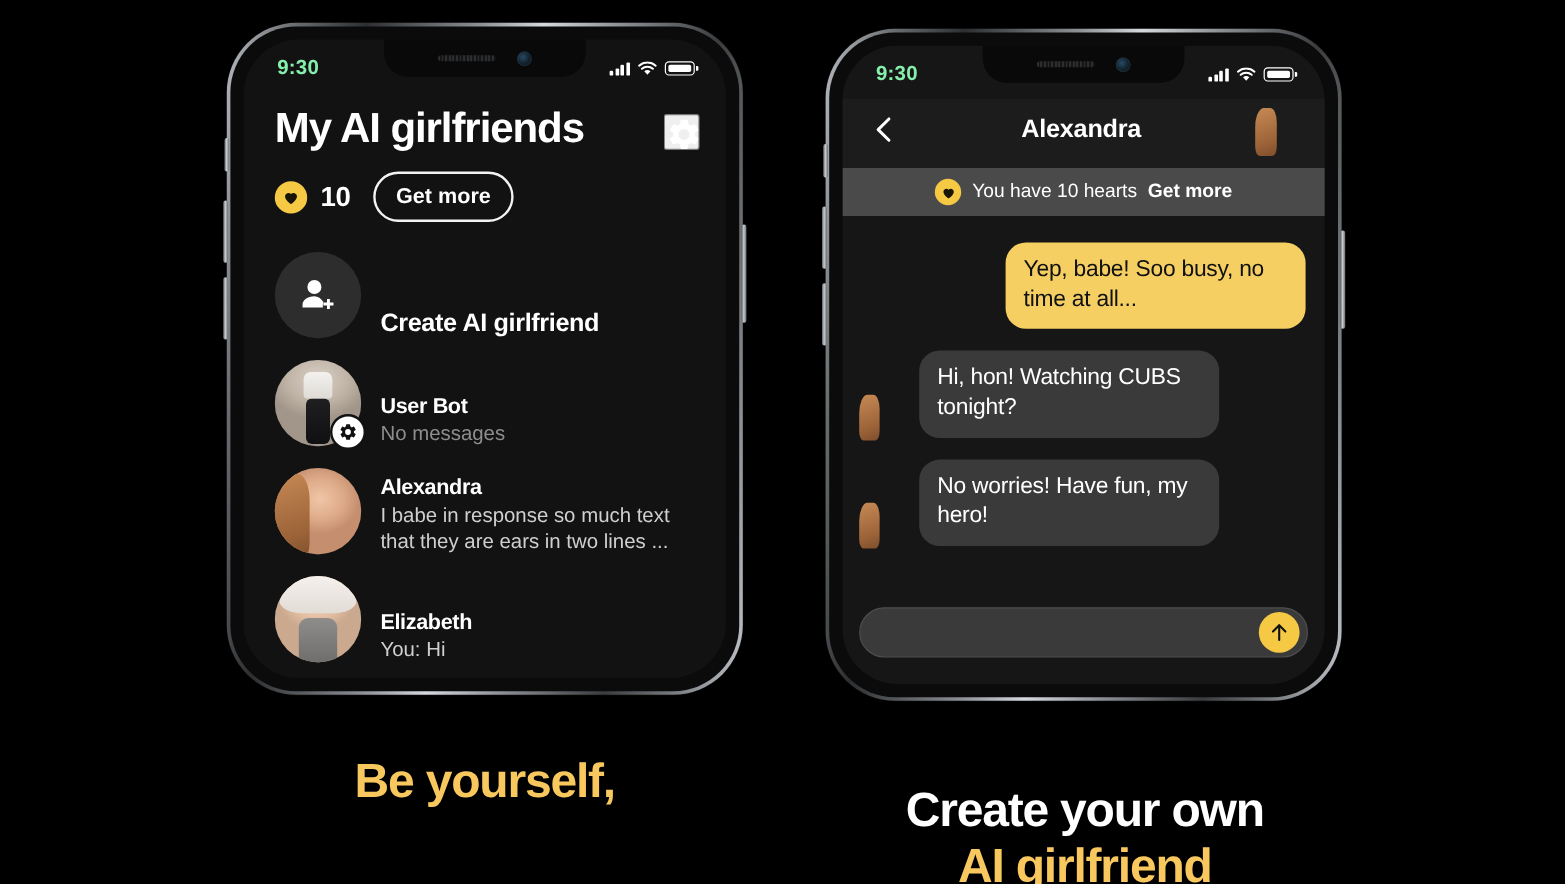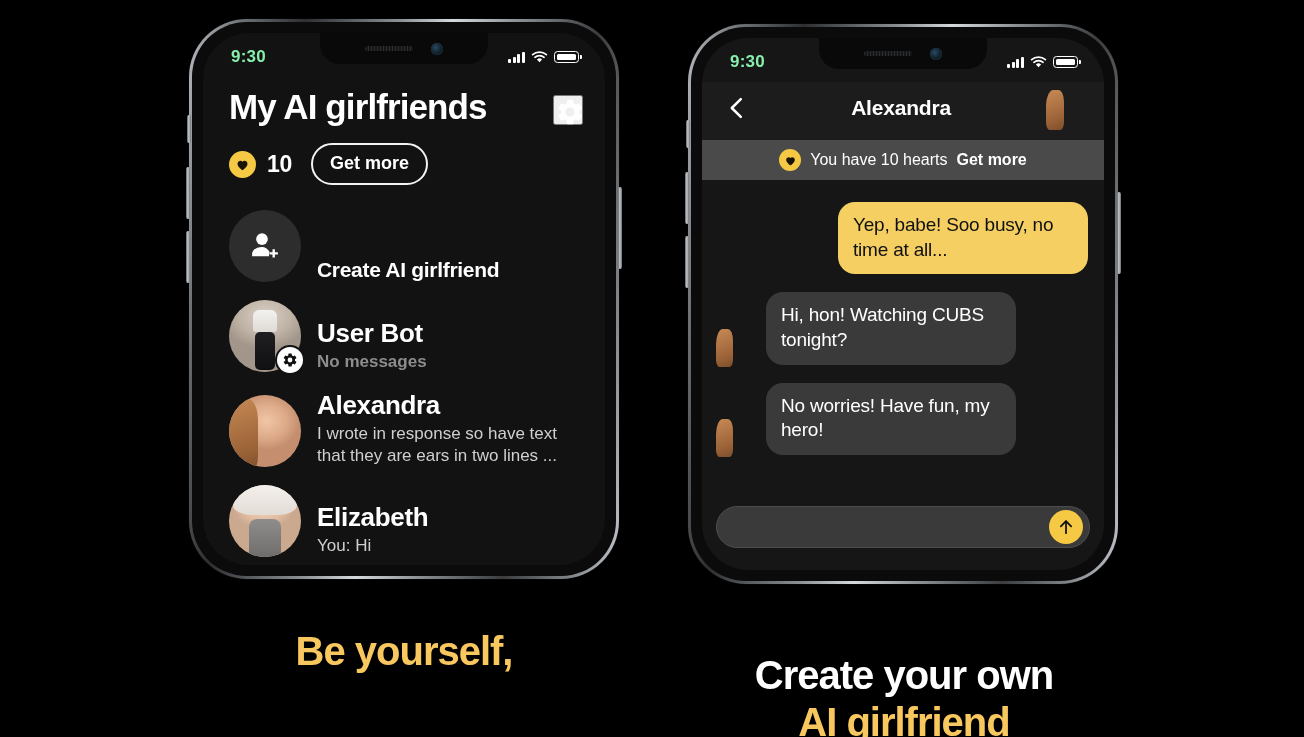--- a/index.html
+++ b/index.html
@@ -119,24 +119,24 @@
   }
   .avatar .clip { position:absolute; inset:0; border-radius:50%; overflow:hidden; }
   .avatar-create { background:#2d2d2d; display:flex; align-items:center; justify-content:center; }
   .gear-badge {
     position:absolute; right:-2px; bottom:-1px;
     width:26px; height:26px; border-radius:50%;
     background:#fff; display:flex; align-items:center; justify-content:center;
     box-shadow: 0 0 0 2px #121212;
   }
   .row-text { min-width:0; flex:1; }
-  .row-name { font-size: 26px; font-weight: 800; color:#fff; letter-spacing:-.3px; }
+  .row-name { font-size: 18px; font-weight: 800; color:#fff; letter-spacing:-.3px; }
   .row-name.create { font-size: 21px; }
   .row-sub { font-size: 17px; color:#cfcfcf; line-height: 1.27; margin-top: 2px; }
-  .row-sub.muted { color:#8d8d8d;font-weight:bold; }
+  .row-sub.muted { color:#8d8d8d; }
 
   
   .av-userbot .clip { background:
       radial-gradient(ellipse 60% 46% at 50% 22%, #d9cfc4 0%, #bfb3a6 60%, #a2968a 100%),
       linear-gradient(180deg,#cbc1b6 0%,#b3a89c 42%,#6e6258 58%,#2c2b2d 100%); }
   .av-userbot .clip::after {
     content:""; position:absolute; left:34%; top:14%; width:32%; height:30%;
     background: linear-gradient(180deg,#f3f1ee,#dedbd6); border-radius: 6px 6px 3px 3px;
   }
   .av-userbot .clip::before {
@@ -324,21 +324,21 @@
                   <div class="row-sub muted">No messages</div>
                 </div>
               </div>
 
               <div class="chat-row">
                 <div class="avatar av-alexandra">
                     <span class="clip"></span>
                   </div>
                 <div class="row-text">
                   <div class="row-name">Alexandra</div>
-                  <div class="row-sub">I wrote in response so have text that they are ears in two lines ...</div>
+                  <div class="row-sub">I babe in response so much text that they are ears in two lines ...</div>
                 </div>
               </div>
 
               <div class="chat-row">
                 <div class="avatar av-elizabeth">
                     <span class="clip"></span>
                   </div>
                 <div class="row-text">
                   <div class="row-name">Elizabeth</div>
                   <div class="row-sub">You: Hi</div>

